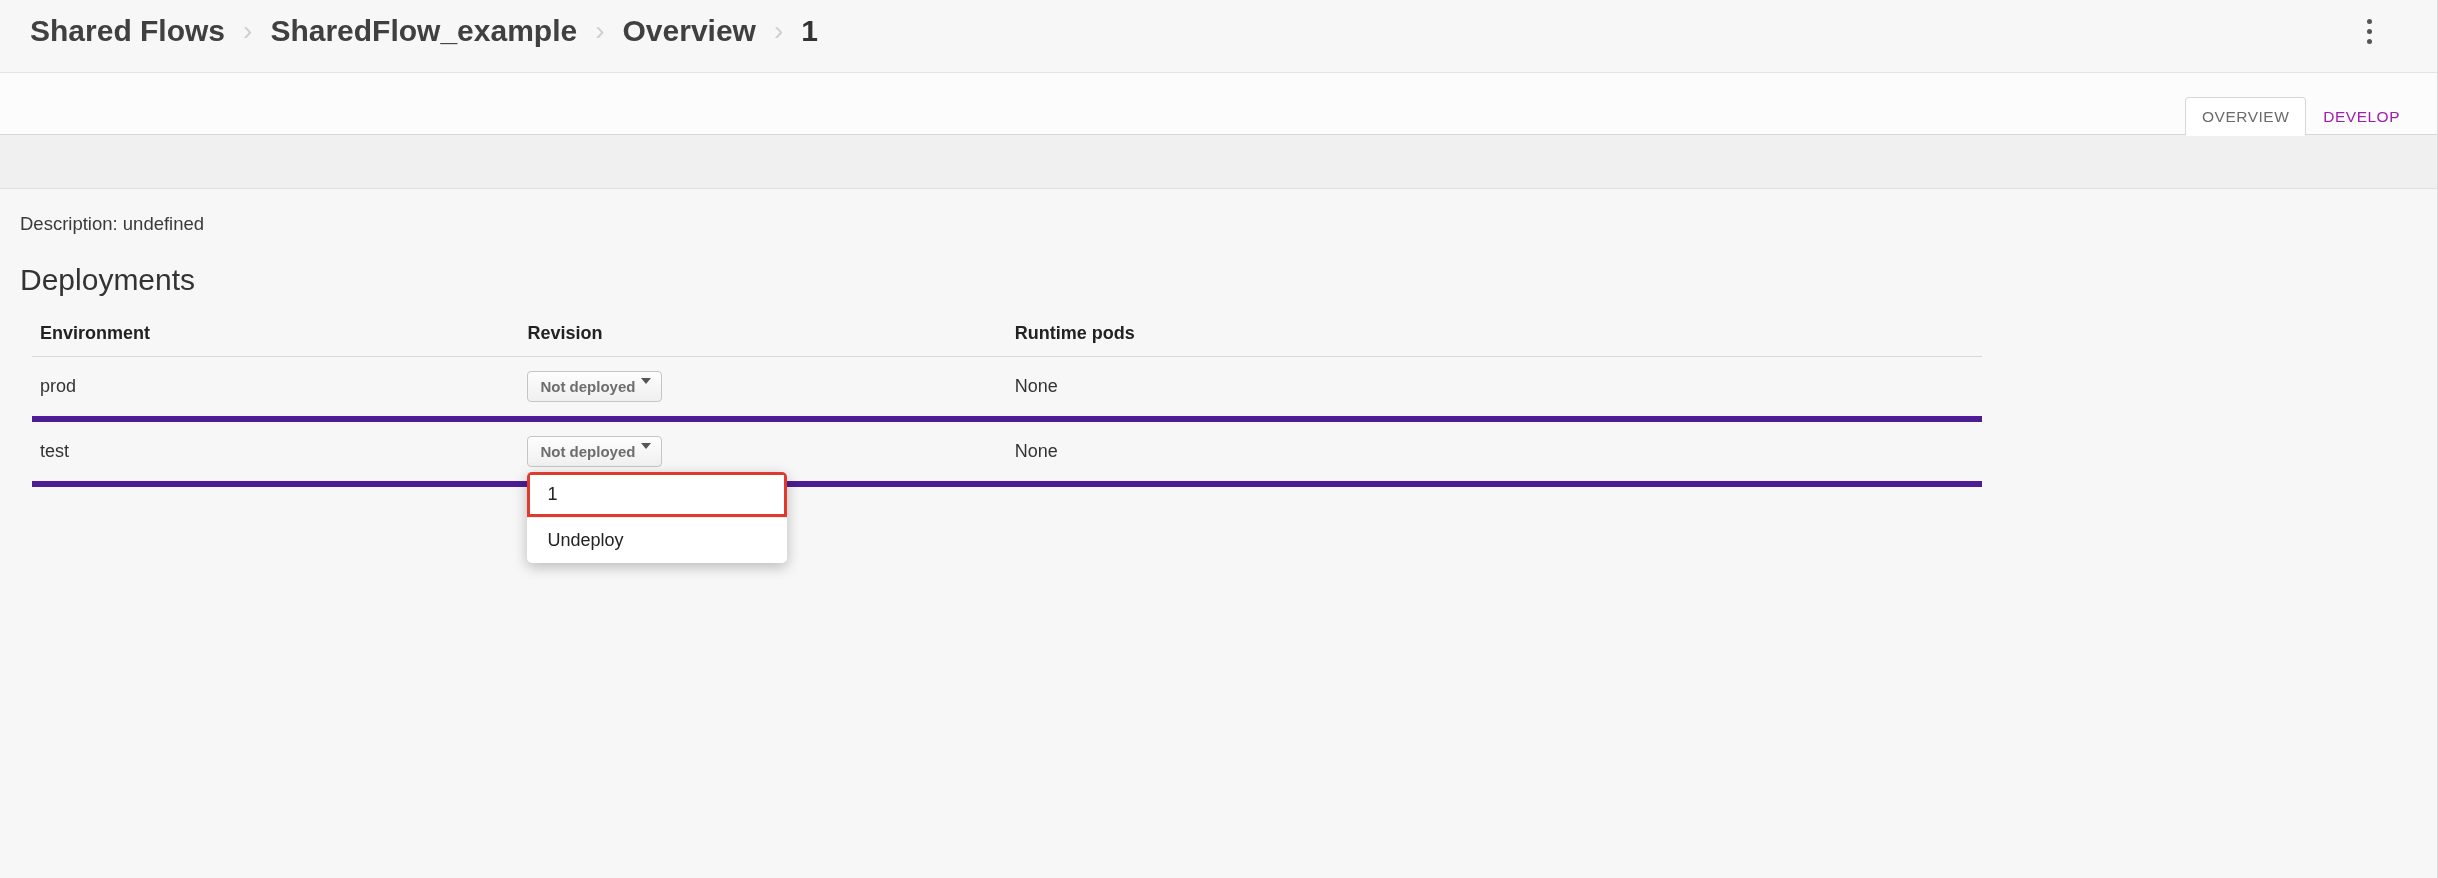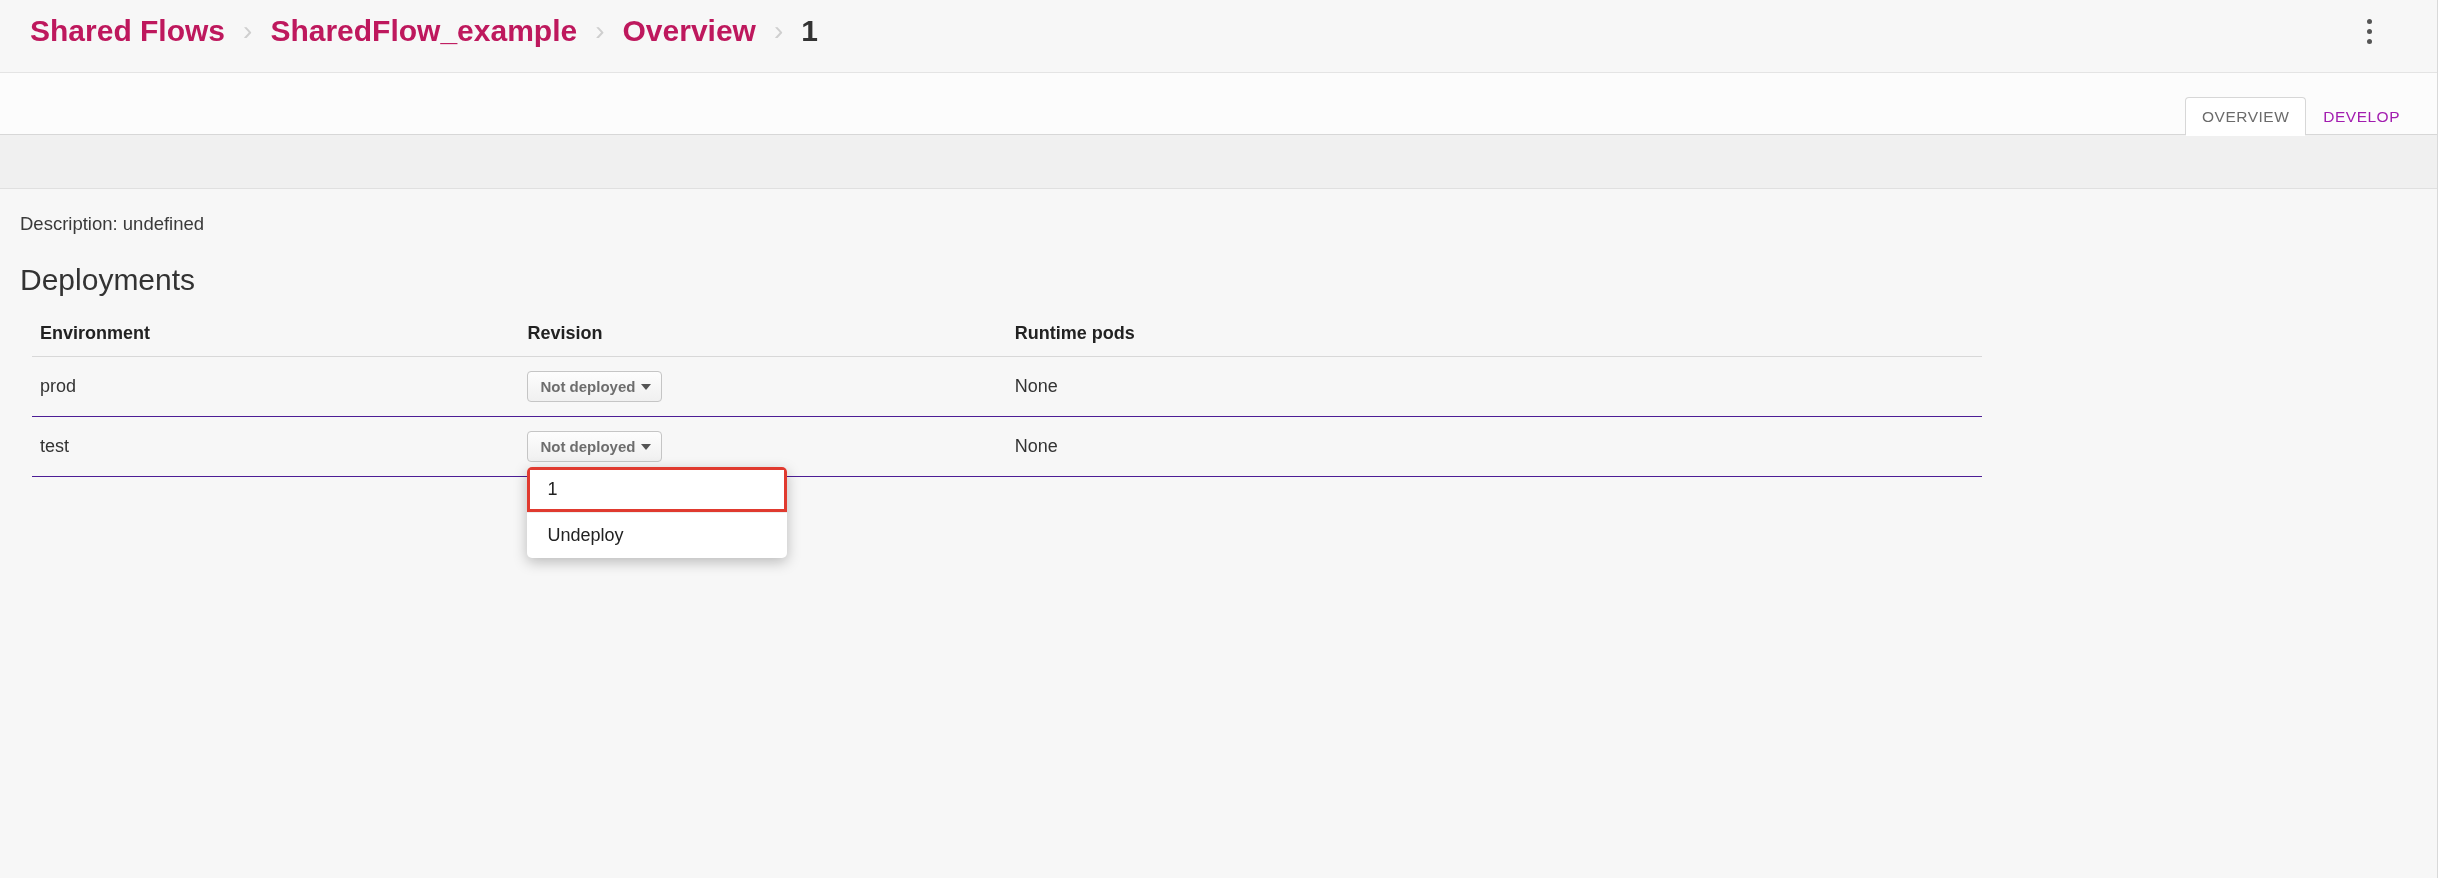--- a/index.html
+++ b/index.html
@@ -27,21 +27,21 @@
   .crumbs {
     display: flex;
     align-items: center;
     gap: 18px;
     font-size: 30px;
     font-weight: 600;
     color: #bfbfbf;
   }
   .crumbs .root   { color: #333; }
   .crumbs .active { color: #333; }
-  .crumbs .link   { color: #be185d; cursor: pointer; }
+  .crumbs .link   { color: #404040; cursor: pointer; }
   .chev {
     display: inline-block;
     color: #cfcfcf;
     font-weight: 400;
     font-size: 28px;
   }
   .kebab {
     width: 24px; height: 30px;
     cursor: pointer;
     display: flex; flex-direction: column; align-items: center; justify-content: center;
@@ -121,32 +121,31 @@
   }
   table.deploy th {
     text-align: left;
     font-weight: 700;
     color: #222;
     padding: 10px 8px 12px 8px;
     border-bottom: 1px solid #d8d8d8;
   }
   table.deploy td {
     padding: 14px 8px;
-    border-bottom: 1px solid #4c1d95;
+    border-bottom: 6px solid #4c1d95;
     vertical-align: middle;
     color: #333;
   }
   .col-env { width: 25%; }
   .col-rev { width: 25%; }
   .col-rt  { width: 50%; }
 
   
   .rev-btn {
     display: inline-flex;
-    align-items: center;
     gap: 6px;
     font: inherit;
     font-size: 15px;
     font-weight: 600;
     color: #6d6d6d;
     background: linear-gradient(#fdfdfd,#f0f0f0);
     border: 1px solid #c5c5c5;
     border-radius: 4px;
     padding: 6px 10px 6px 12px;
     cursor: pointer;

